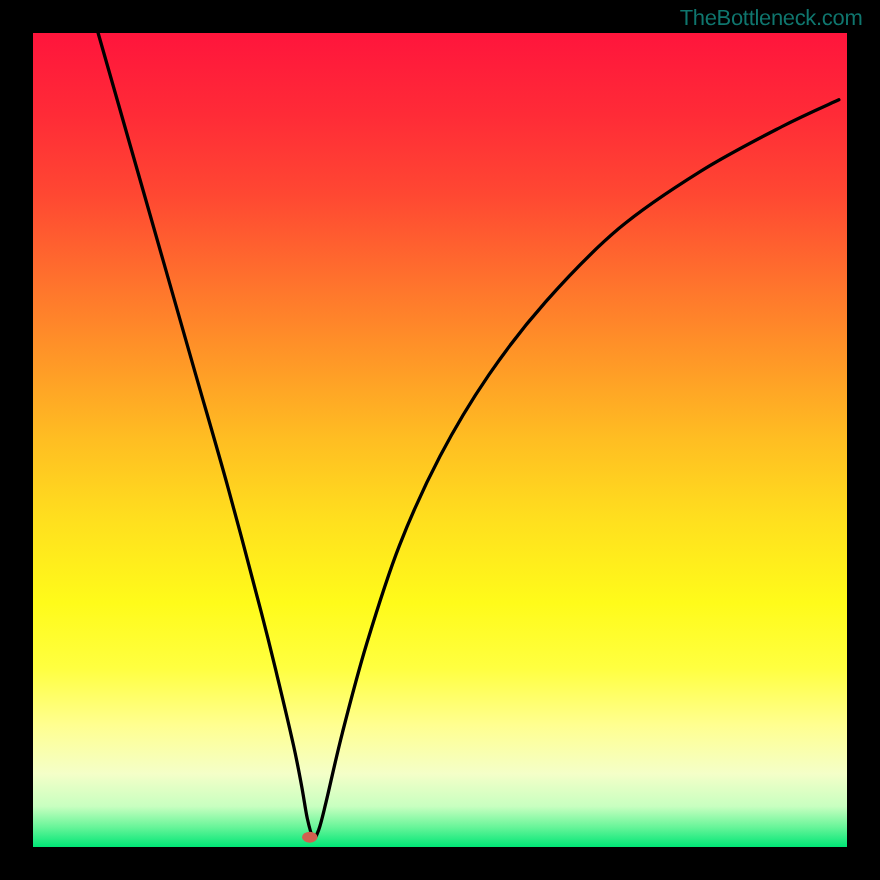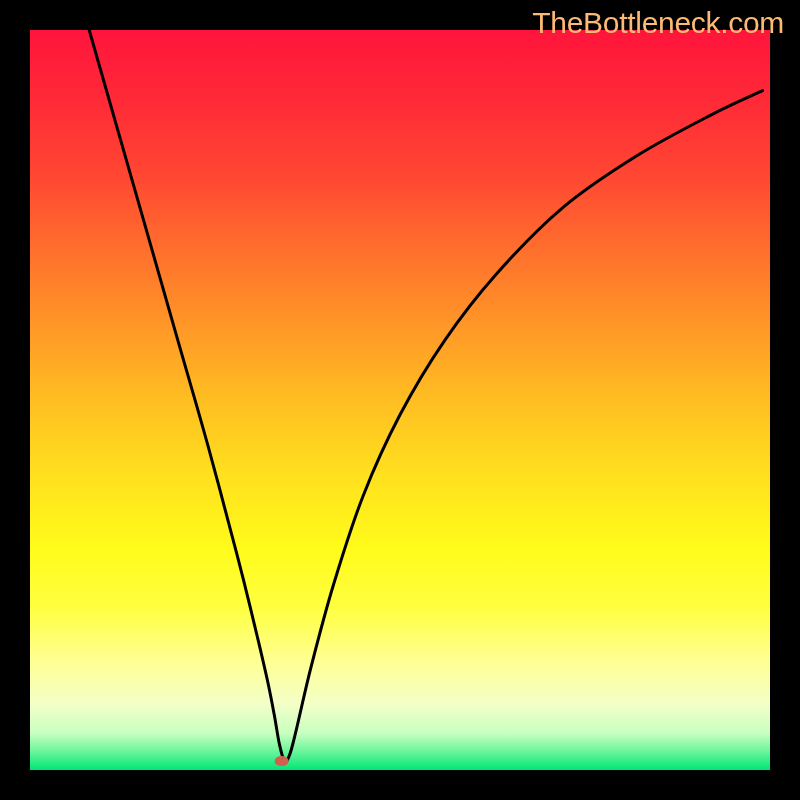--- a/index.html
+++ b/index.html
@@ -8,22 +8,22 @@
     width: 800px;
     height: 800px;
     background: #000;
     position: relative;
     font-family: Arial, Helvetica, sans-serif;
   }
   .watermark {
     position: absolute;
     top: 6px;
     right: 16px;
-    color: #fdba74;
-    font-size: 30px;
+    color: #0f766e;
+    font-size: 20px;
     font-weight: 500;
     letter-spacing: -0.3px;
     z-index: 10;
   }
   .frame {
     position: absolute;
     left: 30px;
     top: 30px;
     width: 740px;
     height: 740px;

